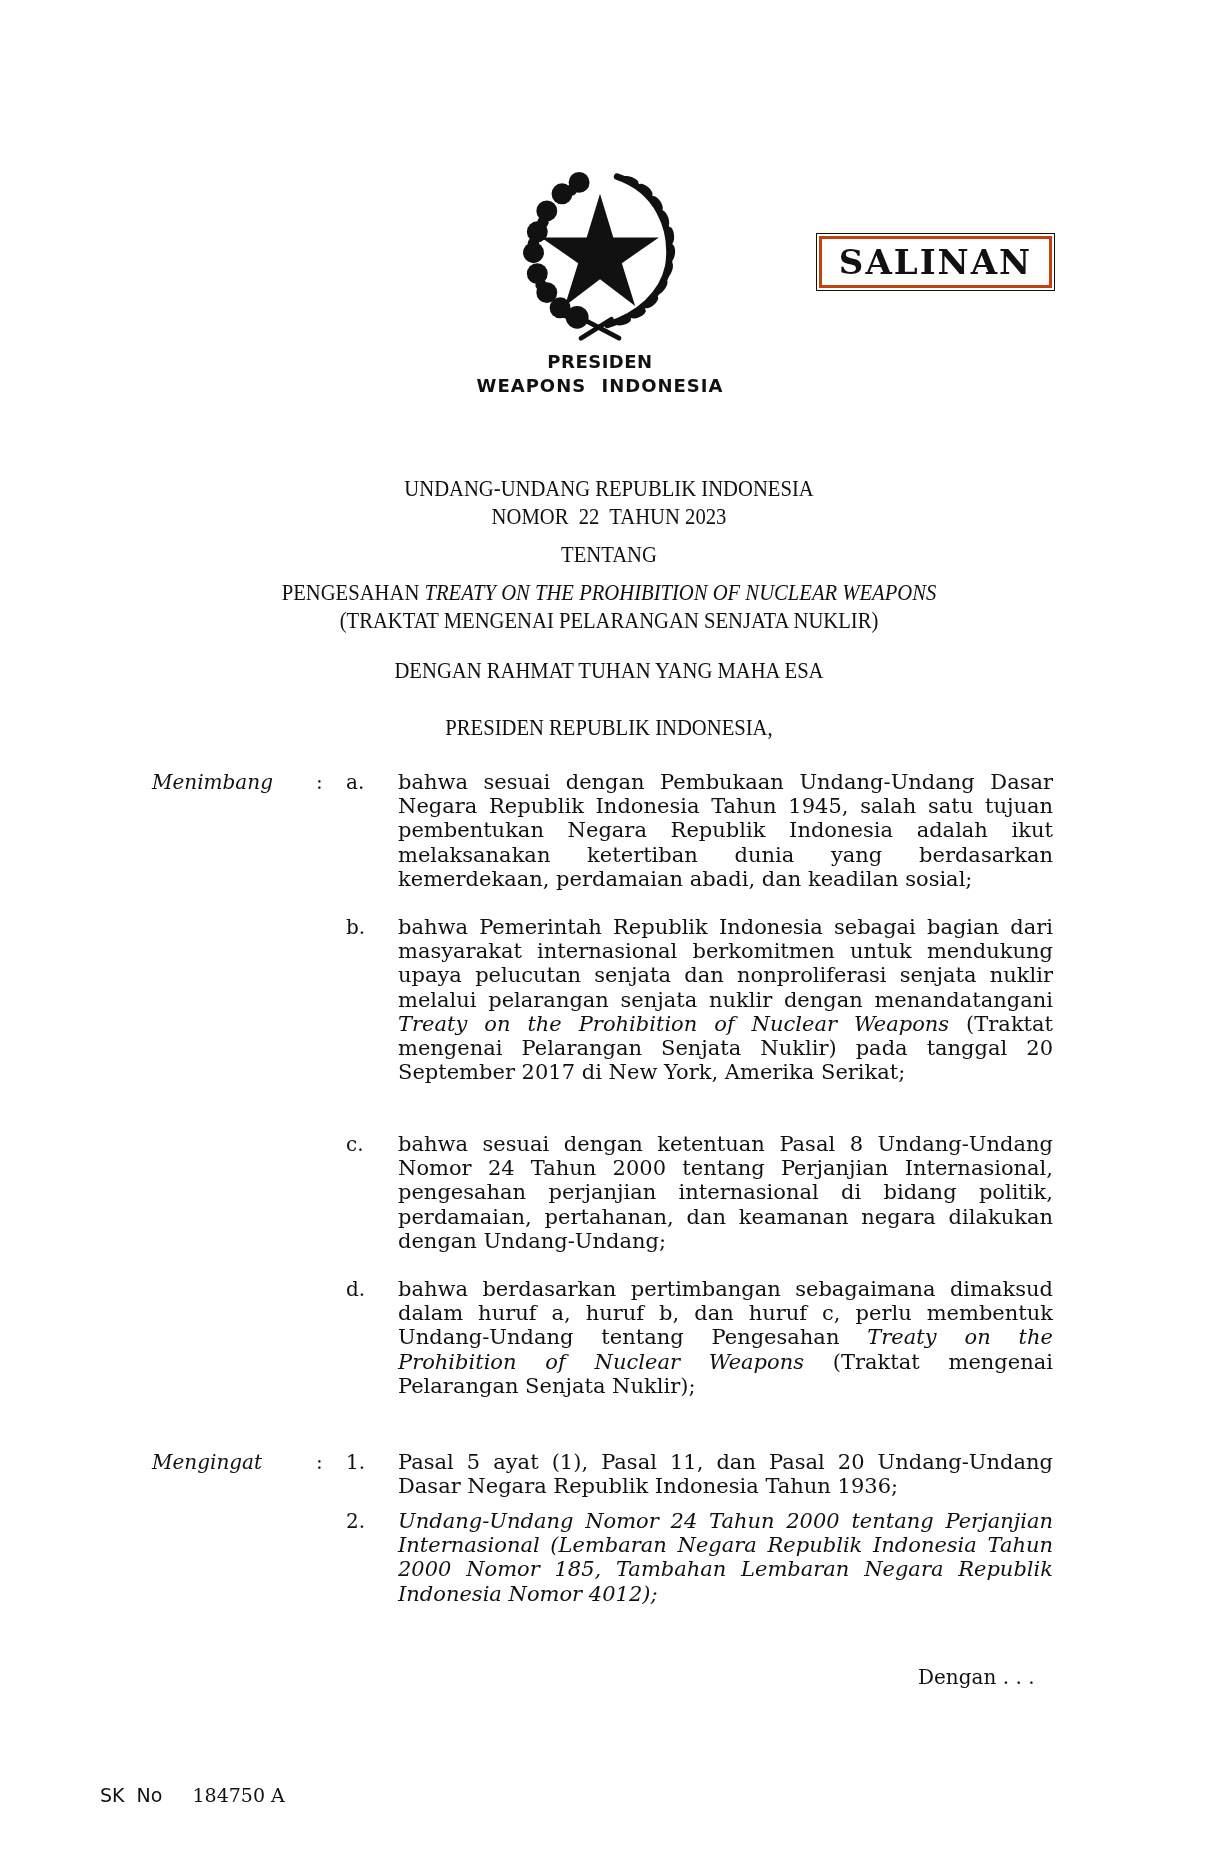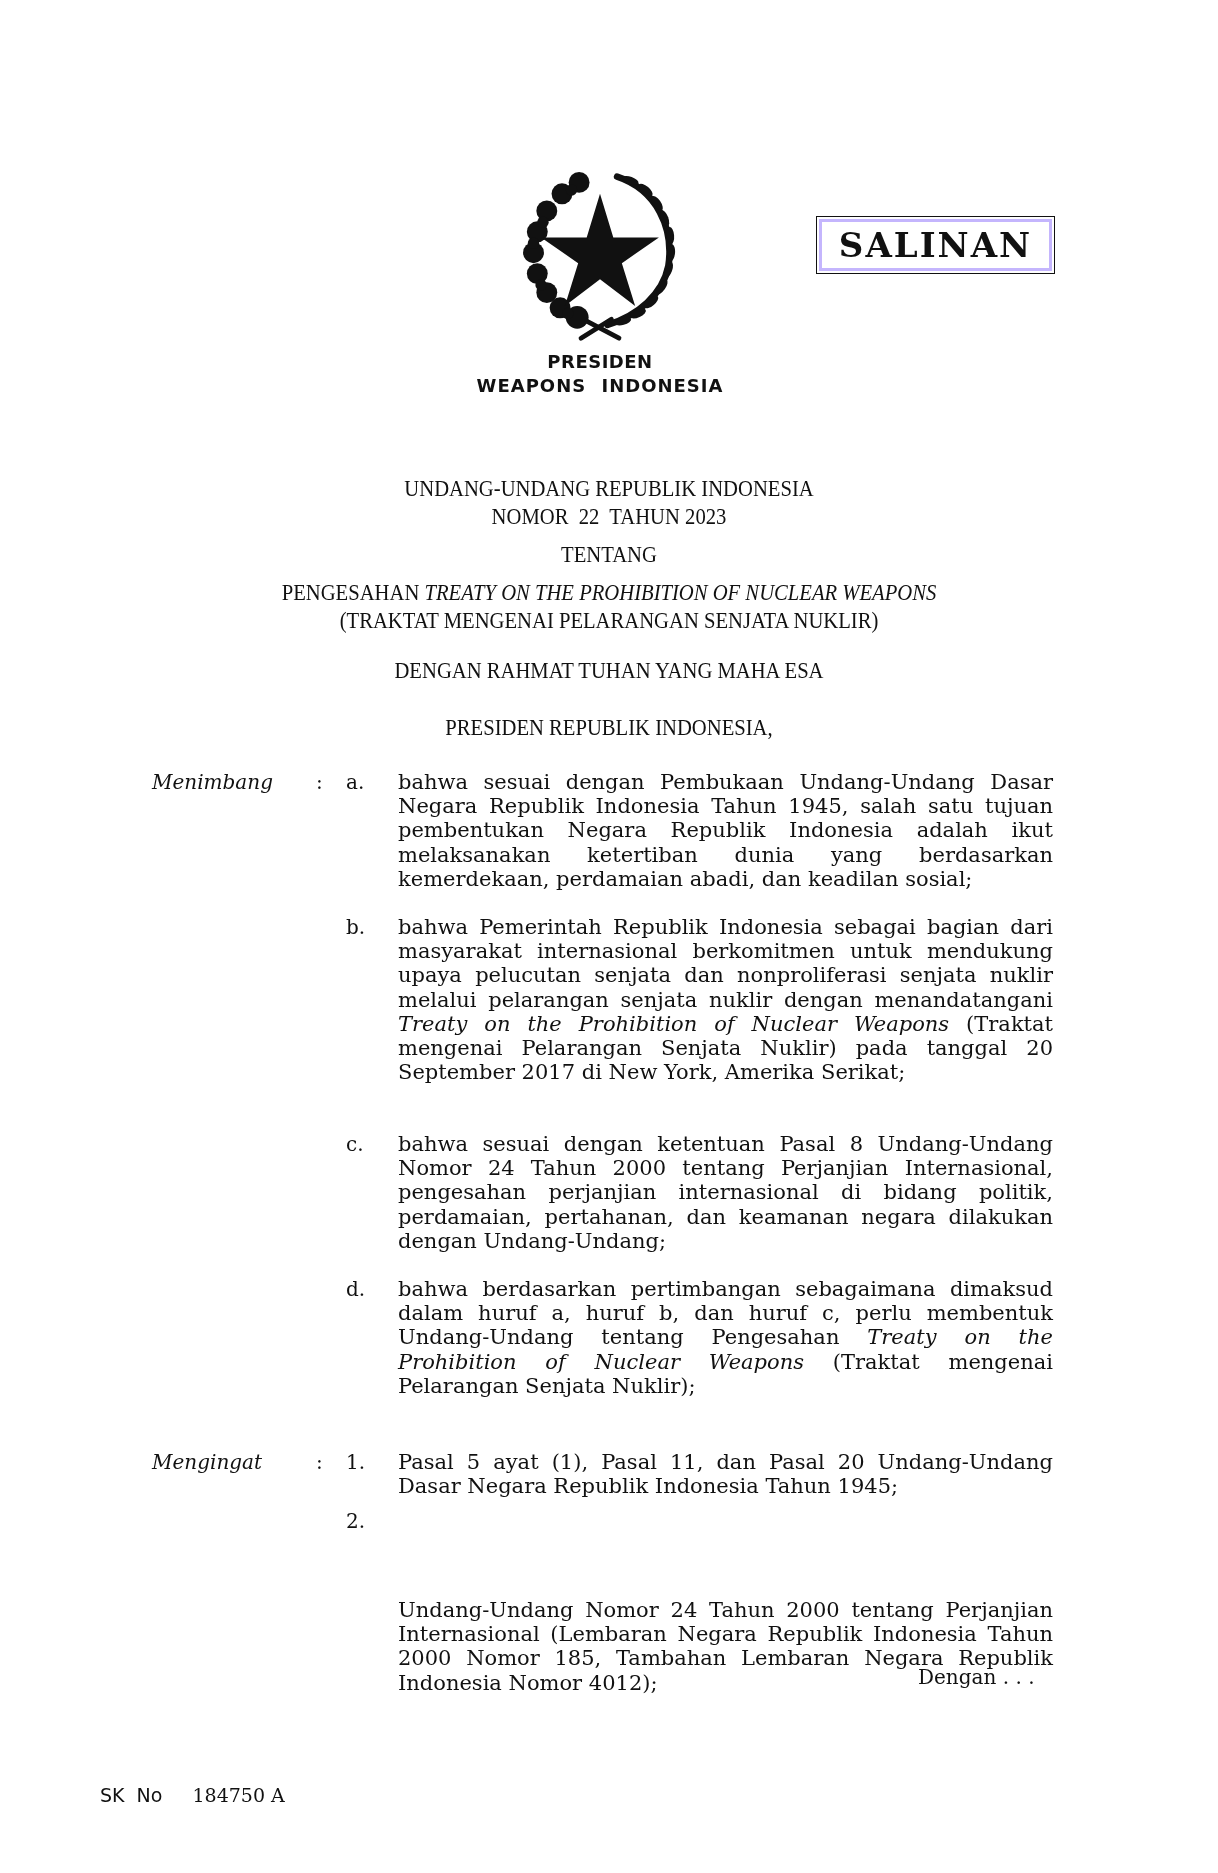--- a/index.html
+++ b/index.html
@@ -14,22 +14,22 @@
     #emblem { left: 505px; top: 152px; width: 190px; height: 190px; }
     #presiden-caption {
       left: 400px; top: 350px; width: 400px; text-align: center;
       font-family: "DejaVu Sans", "Liberation Sans", sans-serif;
       font-weight: bold; font-size: 18px; line-height: 24px; letter-spacing: 0.5px;
     }
     #presiden-caption .l2 { letter-spacing: 1px; word-spacing: 8px; }
 
     
     #salinan {
-      left: 819px; top: 219px; width: 233px; height: 52px;
-      border: 3px solid #c4b5fd; box-sizing: border-box;
+      left: 819px; top: 236px; width: 233px; height: 52px;
+      border: 3px solid #c2410c; box-sizing: border-box;
       display: flex; align-items: center; justify-content: center;
       outline: 1px solid #111; outline-offset: 2px;
     }
     #salinan span {
       font-family: "DejaVu Serif", serif; font-weight: bold;
       font-size: 34px; letter-spacing: 2px;
     }
 
     
     .heading {
@@ -149,19 +149,19 @@
 <div class="marker" style="top:1132px;">c.</div>
 <div class="para" style="top:1132px;">bahwa sesuai dengan ketentuan Pasal 8 Undang-Undang Nomor 24 Tahun 2000 tentang Perjanjian Internasional, pengesahan perjanjian internasional di bidang politik, perdamaian, pertahanan, dan keamanan negara dilakukan dengan Undang-Undang;</div>
 
 <div class="marker" style="top:1277px;">d.</div>
 <div class="para" style="top:1277px;"><span>bahwa berdasarkan pertimbangan sebagaimana dimaksud dalam huruf a, huruf b, dan huruf c, perlu membentuk Undang-Undang tentang Pengesahan </span><i>Treaty on the Prohibition of Nuclear Weapons</i><span> (Traktat mengenai Pelarangan Senjata Nuklir);</span></div>
 
 <div class="label" style="top:1450px;">Mengingat</div>
 <div class="colon" style="top:1450px;">:</div>
 
 <div class="marker" style="top:1450px;">1.</div>
-<div class="para" style="top:1450px;">Pasal 5 ayat (1), Pasal 11, dan Pasal 20 Undang-Undang Dasar Negara Republik Indonesia Tahun 1945;</div>
+<div class="para" style="top:1450px;">Pasal 5 ayat (1), Pasal 11, dan Pasal 20 Undang-Undang Dasar Negara Republik Indonesia Tahun 1936;</div>
 
 <div class="marker" style="top:1509px;">2.</div>
-<div class="para" style="top:1598px;">Undang-Undang Nomor 24 Tahun 2000 tentang Perjanjian Internasional (Lembaran Negara Republik Indonesia Tahun 2000 Nomor 185, Tambahan Lembaran Negara Republik Indonesia Nomor 4012);</div>
+<div class="para" style="top:1509px;font-style:italic;">Undang-Undang Nomor 24 Tahun 2000 tentang Perjanjian Internasional (Lembaran Negara Republik Indonesia Tahun 2000 Nomor 185, Tambahan Lembaran Negara Republik Indonesia Nomor 4012);</div>
 
 <div id="continuation" class="abs">Dengan . . .</div>
 <div id="sk-number" class="abs"><span style="white-space:pre;">SK  No </span><span class="num">184750 A</span></div>
 
 </body></html>

